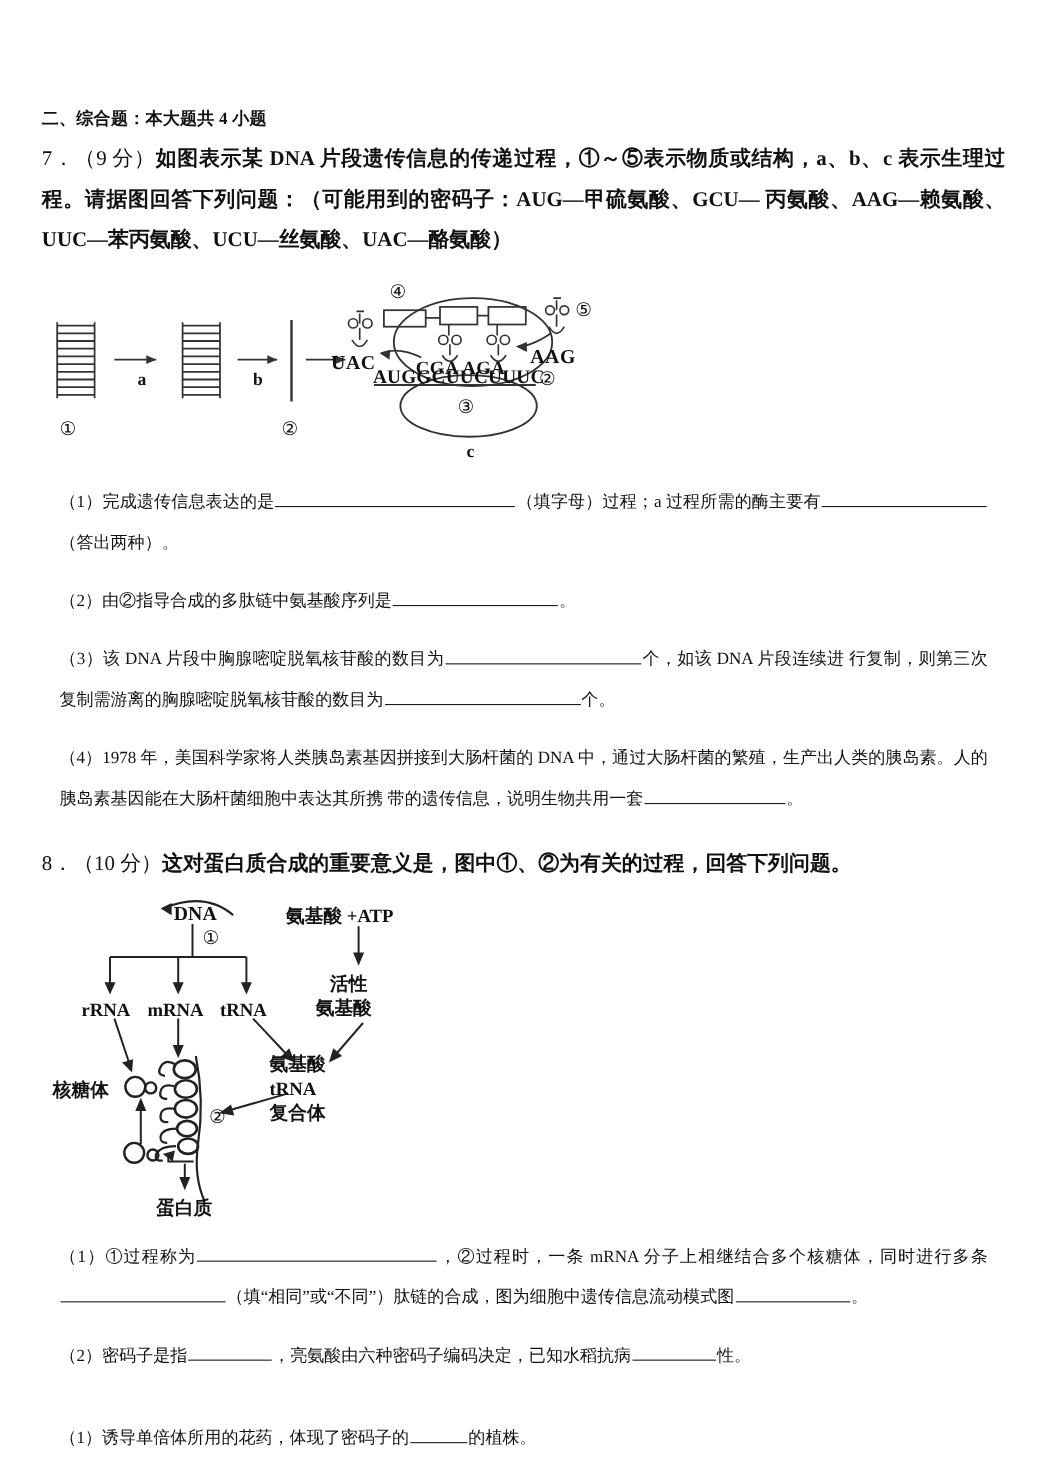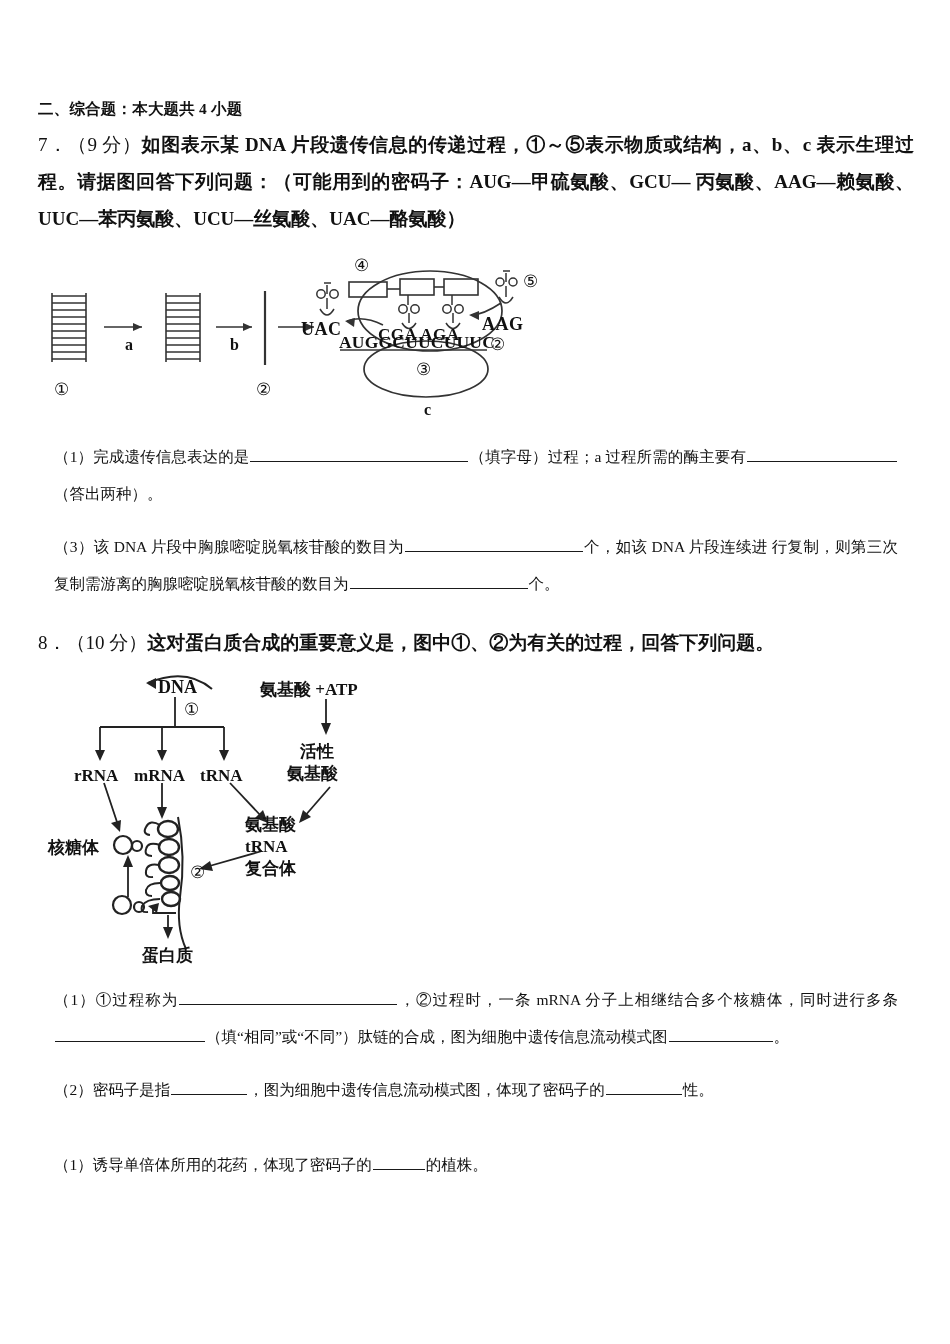--- a/index.html
+++ b/index.html
@@ -225,25 +225,31 @@
           <text x="378" y="128" font-size="17">③</text>
           <text x="386" y="168" font-size="16" font-weight="bold">c</text>
         </g>
       </svg>
     </div>
 
     <p class="q-sub">
       <span>（1）</span><span>完成遗传信息表达的是</span><span class="blank b-huge"></span><span>（填字母）过程；a 过程所需的酶主要有</span><span class="blank b-xl"></span><span>（答出两种）。</span>
     </p>
 
+    <p class="q-sub">
+      <span>（2）</span><span>由②指导合成的多肽链中氨基酸序列是</span><span class="blank b-xl"></span><span>。</span>
+    </p>
 
     <p class="q-sub">
       <span>（3）</span><span>该 DNA 片段中胸腺嘧啶脱氧核苷酸的数目为</span><span class="blank b-xxl"></span><span>个，如该 DNA 片段连续进 行复制，则第三次复制需游离的胸腺嘧啶脱氧核苷酸的数目为</span><span class="blank b-xxl"></span><span>个。</span>
     </p>
 
+    <p class="q-sub">
+      <span>（4）</span><span>1978 年，美国科学家将人类胰岛素基因拼接到大肠杆菌的 DNA 中，通过大肠杆菌的繁殖，生产出人类的胰岛素。人的胰岛素基因能在大肠杆菌细胞中表达其所携 带的遗传信息，说明生物共用一套</span><span class="blank b-lg"></span><span>。</span>
+    </p>
 
     <div class="sp-sm"></div>
 
     <p class="q-stem">
       <span class="num">8．</span><span class="num">（10 分）</span><span>这对蛋白质合成的重要意义是，图中①、②为有关的过程，回答下列问题。</span>
     </p>
 
     <div class="fig2">
       <svg width="876" height="300" viewBox="0 0 876 300">
         <g stroke="#222" fill="none" stroke-width="1.8">
@@ -361,21 +367,21 @@
           <text x="104" y="296" font-size="17">蛋白质</text>
         </g>
       </svg>
     </div>
 
     <p class="q-sub">
       <span>（1）</span><span>①过程称为</span><span class="blank b-huge"></span><span>，②过程时，一条 mRNA 分子上相继结合多个核糖体，同时进行多条</span><span class="blank b-xl"></span><span>（填“相同”或“不同”）肽链的合成，图为细胞中遗传信息流动模式图</span><span class="blank b-md"></span><span>。</span>
     </p>
 
     <p class="q-sub">
-      <span>（2）</span><span>密码子是指</span><span class="blank b-sm"></span><span>，图为细胞中遗传信息流动模式图，体现了密码子的</span><span class="blank b-sm"></span><span>性。</span>
+      <span>（2）</span><span>密码子是指</span><span class="blank b-sm"></span><span>，亮氨酸由六种密码子编码决定，已知水稻抗病</span><span class="blank b-sm"></span><span>性。</span>
     </p>
 
     <div class="sp-sm"></div>
 
 
     <p class="q-sub">
       <span>（1）</span><span>诱导单倍体所用的花药，体现了密码子的</span><span class="blank b-xs"></span><span>的植株。</span>
     </p>
 
   </div>

